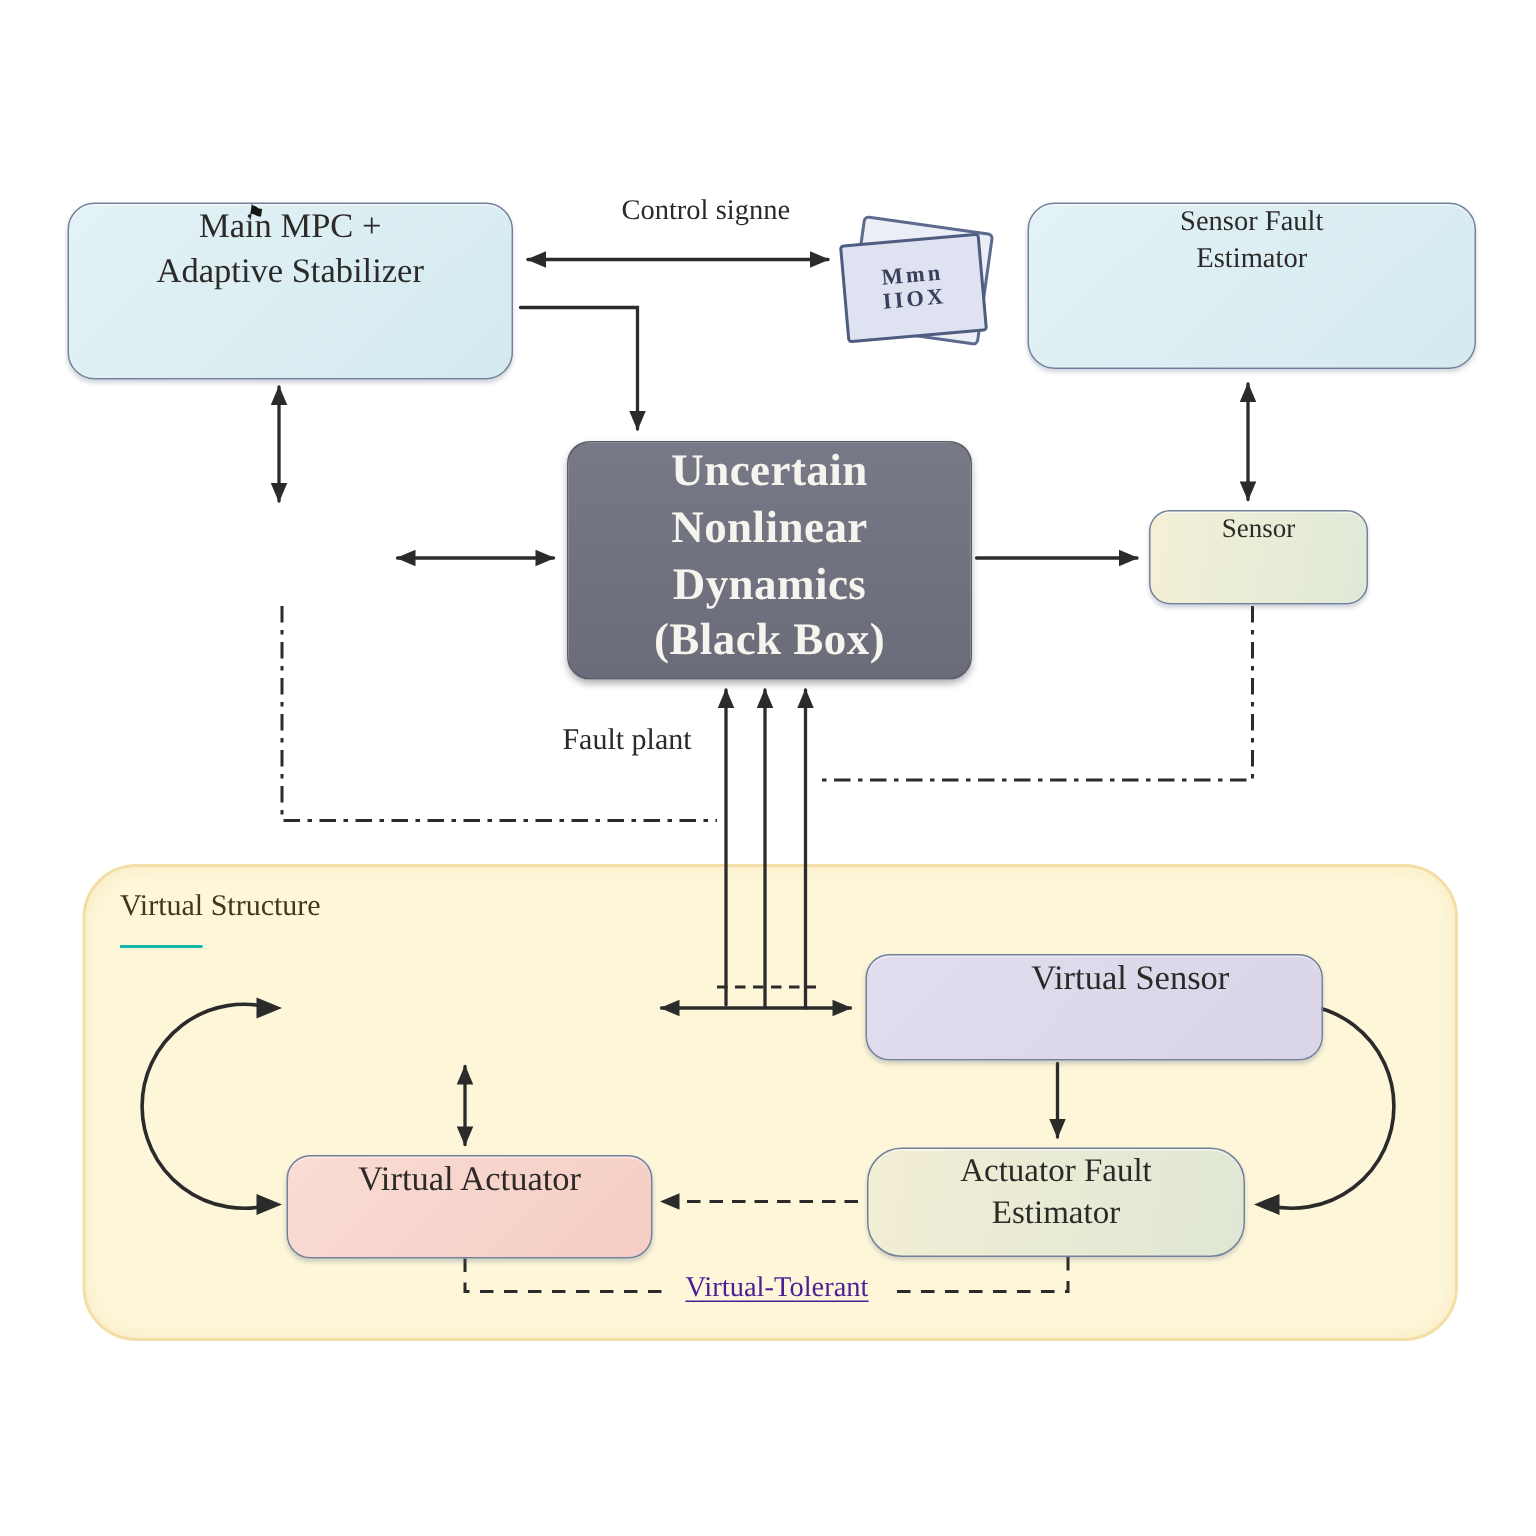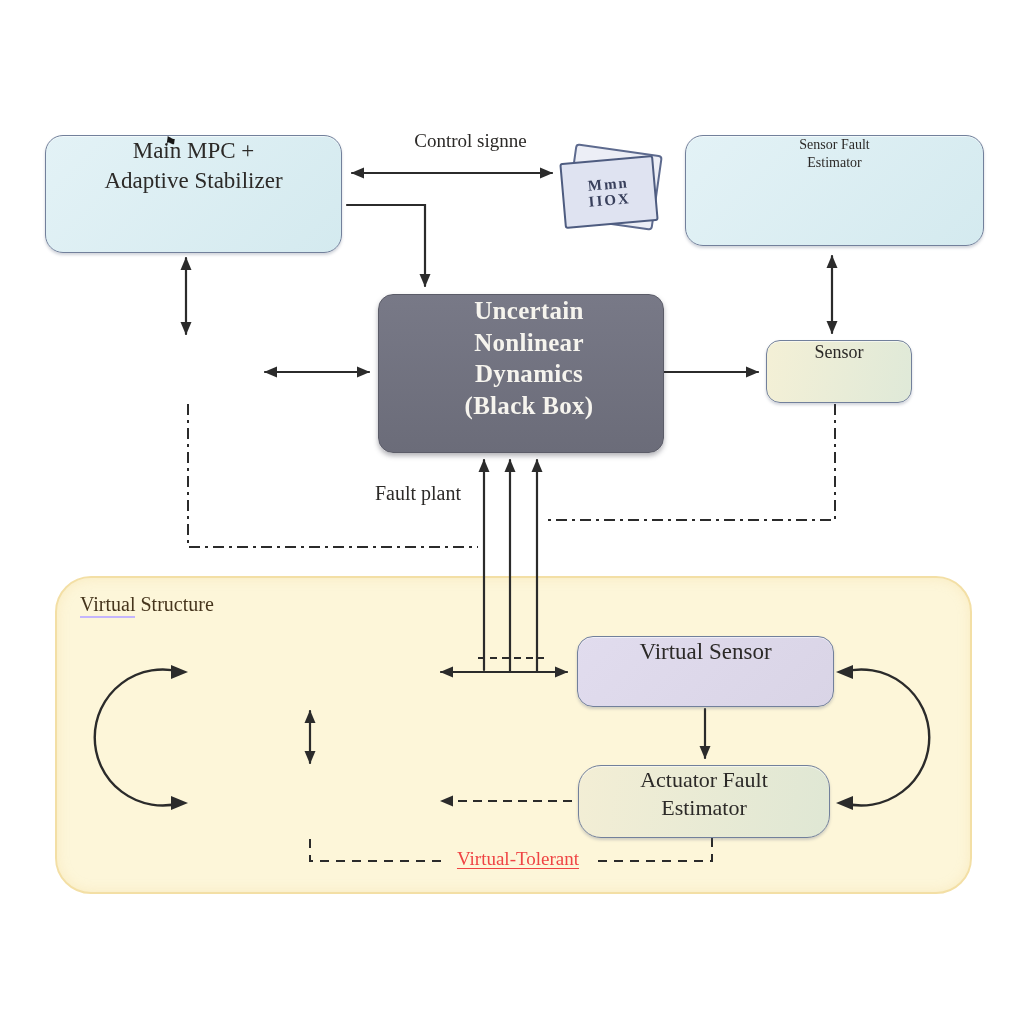--- a/index.html
+++ b/index.html
@@ -13,51 +13,51 @@
 
   
   .node{display:flex;flex-direction:column;align-items:center;justify-content:flex-start;
         text-align:center;border:1.6px solid #72809b;border-radius:16px;
         box-shadow:0 2px 3px rgba(90,100,125,.28), inset 0 1px 0 rgba(255,255,255,.55);
         line-height:1.3;}
   .node span{display:block;}
 
   #box-main-mpc{left:45px;top:135px;width:295px;height:116px;font-size:23px;
     background:linear-gradient(135deg,#e3f2f6,#d4eaef);border-radius:18px;}
-  #box-sfe{left:685px;top:135px;width:297px;height:109px;font-size:14px;
+  #box-sfe{left:685px;top:135px;width:297px;height:109px;font-size:19px;
     background:linear-gradient(135deg,#e3f2f6,#d4eaef);border-radius:18px;}
-  #box-plant{left:378px;top:294px;width:268px;height:157px;font-size:25px;font-weight:bold;
+  #box-plant{left:378px;top:294px;width:268px;height:157px;font-size:30px;font-weight:bold;
     color:#f6f4ee;background:linear-gradient(180deg,#787987,#6b6c79);
     border:1px solid #5b5c68;border-radius:15px;letter-spacing:.3px;line-height:1.26;
-    box-shadow:0 3px 5px rgba(40,40,55,.35);padding-left:16px;}
+    box-shadow:0 3px 5px rgba(40,40,55,.35);}
   #box-actuator{left:115px;top:341px;width:143px;height:60px;font-size:22px;border-radius:14px;
     background:linear-gradient(150deg,#fce9d3,#f8ddc0);}
   #box-sensor{left:766px;top:340px;width:144px;height:61px;font-size:18px;border-radius:14px;
     background:linear-gradient(100deg,#f4f0d6,#dfe9d8);}
   #box-vmpc{left:189px;top:636px;width:243px;height:69px;font-size:23px;
     background:linear-gradient(135deg,#d2deee,#c8d5e9);}
   #box-vsensor{left:577px;top:636px;width:255px;height:69px;font-size:23px;
-    background:linear-gradient(135deg,#e1dcee,#d9d4e6);}
+    background:linear-gradient(135deg,#e1dcee,#d9d4e6);padding-left:48px;}
   #box-vactuator{left:191px;top:770px;width:242px;height:67px;font-size:23px;
     background:linear-gradient(135deg,#f9dcd3,#f5cdc4);}
   #box-afe{left:578px;top:765px;width:250px;height:71px;font-size:22px;line-height:1.28;
     background:linear-gradient(100deg,#f3eed5,#dfe7d4);border-radius:23px;}
 
   
   #virtual-container{left:55px;top:576px;width:913px;height:314px;background:#fdf6d9;
     border:2px solid #f3dfa5;border-radius:36px;box-shadow:inset 0 0 12px rgba(240,215,150,.35);}
 
   
   .lbl{white-space:nowrap;}
   #label-control{left:388px;top:130px;width:165px;text-align:center;font-size:19px;}
   #label-fault-plant{left:358px;top:482px;width:120px;text-align:center;font-size:20px;font-family:Liberation Serif, serif;}
   #label-virtual-structure{left:80px;top:593px;font-size:20px;color:#46351d;}
-  #label-virtual-structure .u{border-bottom:2px solid #c4b5fd;padding-bottom:1px;}
+  #label-virtual-structure .u{border-bottom:2px solid #14b8a6;padding-bottom:15px;}
   #label-virtual-tolerant{left:437px;top:848px;width:162px;text-align:center;font-size:19px;
-    color:#ef4444;text-decoration:underline;text-underline-offset:3px;}
+    color:#4c1d95;text-decoration:underline;text-underline-offset:3px;}
 
   
   .papers{left:556px;top:143px;width:116px;height:98px;}
   .sheet{position:absolute;box-sizing:border-box;}
   .sheet-back{left:14px;top:6px;width:88px;height:76px;transform:rotate(8deg);
     background:#eceef6;border:2px solid #5d6a8e;border-radius:4px;}
   .sheet-front{left:6px;top:16px;width:94px;height:66px;transform:rotate(-5deg);
     background:#dfe3f1;border:2px solid #4e5c80;border-radius:3px;
     display:flex;flex-direction:column;align-items:center;justify-content:center;
     font-size:15px;font-weight:bold;color:#39405c;letter-spacing:2px;line-height:1.1;}
@@ -147,20 +147,23 @@
 
   <div class="node" id="box-sensor">
     <span>Sensor</span>
   </div>
 
 
   <div class="node" id="box-vsensor">
     <span>Virtual Sensor</span>
   </div>
 
+  <div class="node" id="box-vactuator">
+    <span>Virtual Actuator</span>
+  </div>
 
   <div class="node" id="box-afe">
     <span>Actuator Fault</span>
     <span>Estimator</span>
   </div>
 
   <div class="lbl" id="label-control">Control signne</div>
   <div class="lbl" id="label-fault-plant">Fault plant</div>
   <div class="lbl" id="label-virtual-structure">
     <span class="u">Virtual</span>

